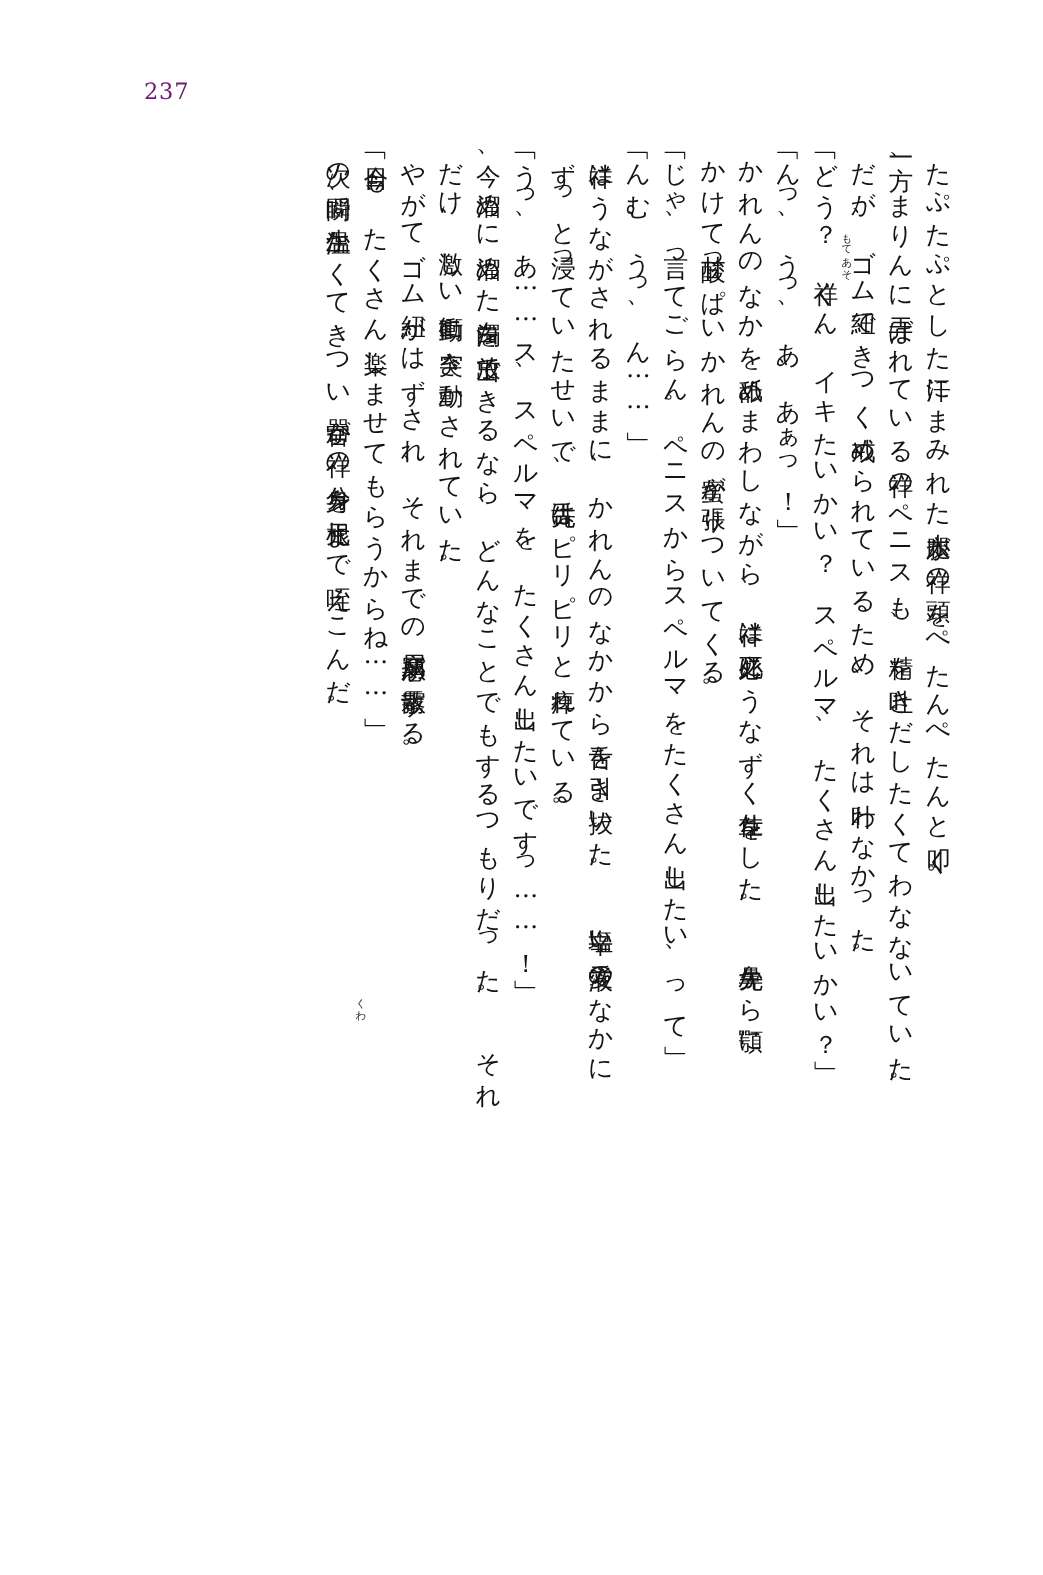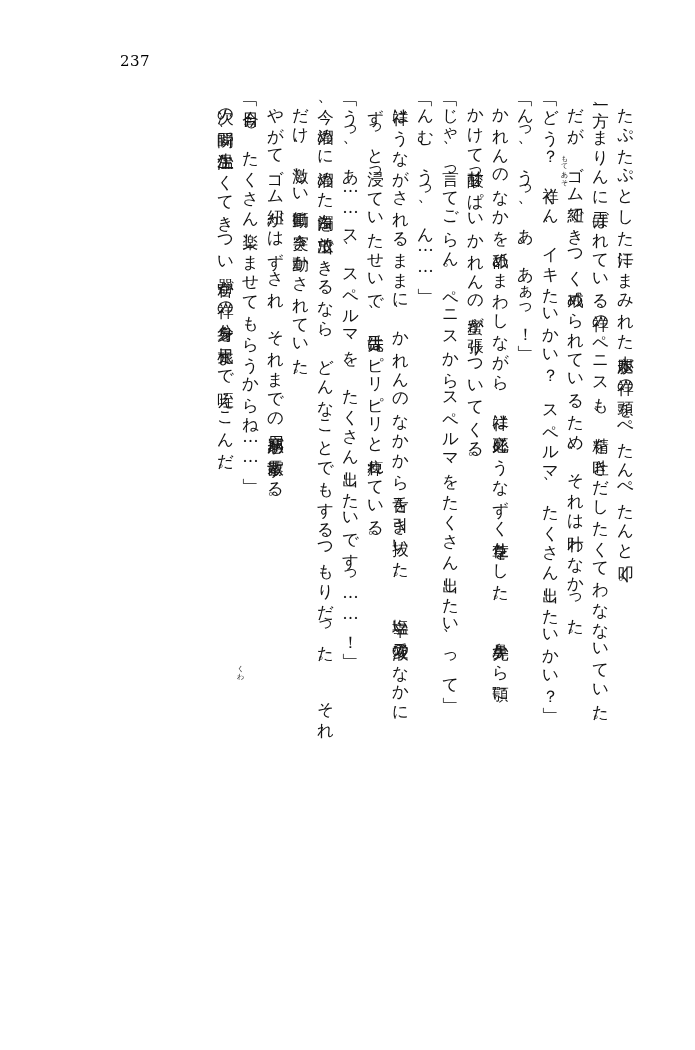--- a/index.html
+++ b/index.html
@@ -18,25 +18,25 @@
 
   .page {
     position: absolute;
     inset: 0;
     background: #ffffff;
   }
 
   
   .page-number {
     position: absolute;
-    left: 120px;
+    left: 96px;
     top: 52px;
     font-size: 15px;
     font-family: "DejaVu Serif", "Liberation Serif", serif;
-    color: #000000;
+    color: #701a75;
     letter-spacing: 0.5px;
   }
 
   
   .text-block {
     position: absolute;
     top: 96px;
     right: 62px;
     height: 720px;
     width: 560px;

